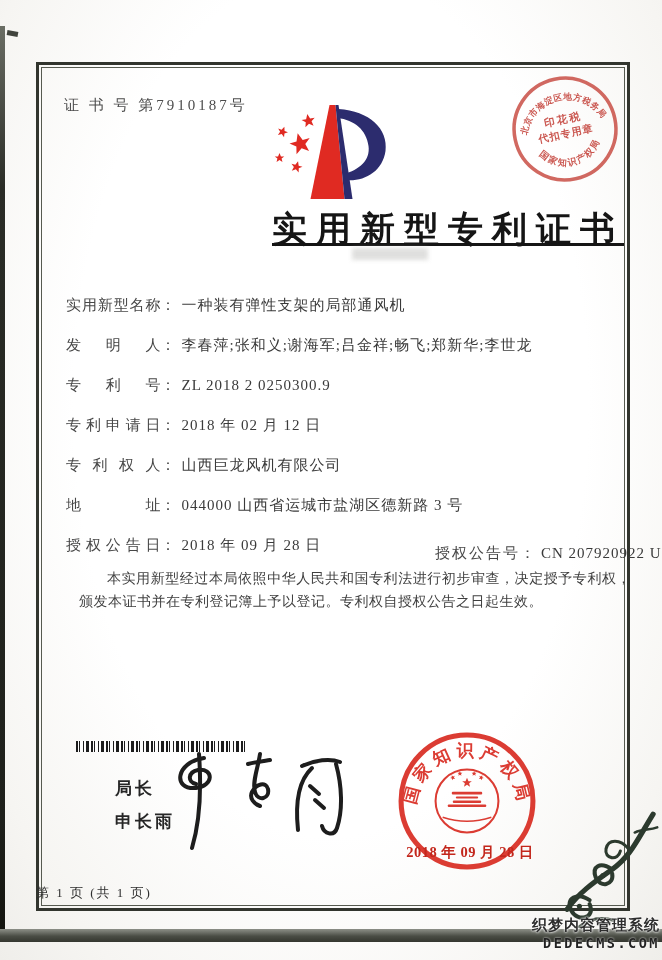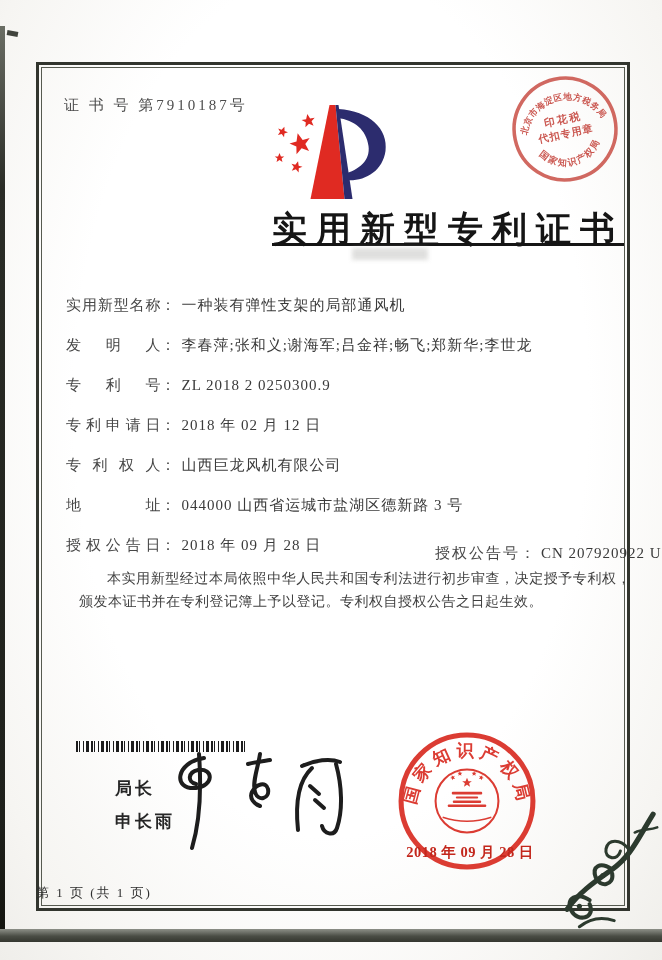--- a/index.html
+++ b/index.html
@@ -193,14 +193,18 @@
     <path class="fl-stroke" stroke-width="4" d="M62,58 C50,50 42,55 46,66 C50,76 64,74 62,62"></path>
     <path class="fl-stroke" stroke-width="4" d="M40,88 C28,80 16,86 22,98 C28,110 46,106 40,92"></path>
     <path class="fl-stroke" stroke-width="3" d="M78,38 C70,28 58,28 56,38 C54,48 68,50 70,40"></path>
     <path class="fl-stroke" stroke-width="3" d="M30,114 C40,106 52,104 64,108"></path>
     <path class="fl-stroke" stroke-width="2.5" d="M84,22 C92,18 98,20 106,17"></path>
     <circle cx="53" cy="64" r="2.5" fill="#2c3a2e"></circle>
     <circle cx="30" cy="94" r="2.5" fill="#2c3a2e"></circle>
   </svg>
 
   <div class="band"></div>
+  <div class="watermark">
+    <div class="wm1">织梦内容管理系统</div>
+    <div class="wm2">DEDECMS.COM</div>
+  </div>
 
 </div>
 
 </body></html>

